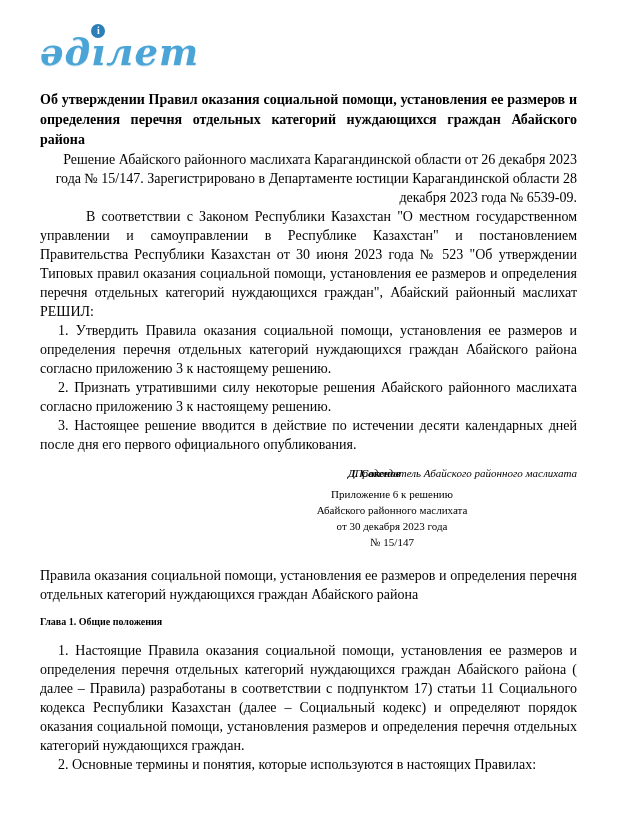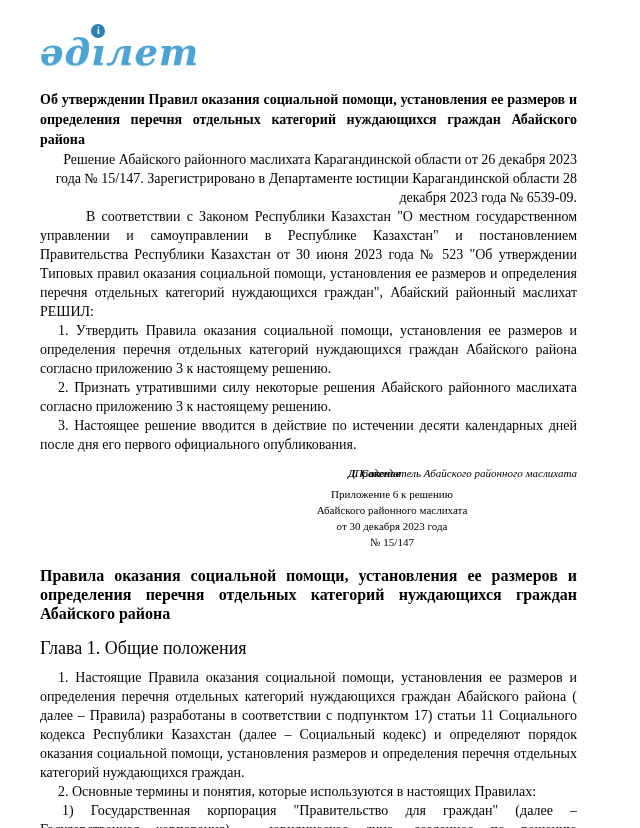--- a/index.html
+++ b/index.html
@@ -69,32 +69,32 @@
   }
   .sig-name { position: absolute; left: 308px; top: 0; font-weight: bold; }
   .annex {
     width: 250px;
     margin: 5px 60px 0 auto;
     text-align: center;
     font-size: 11px;
     line-height: 16px;
   }
   .rules-title {
-    font-size: 16px;
-    font-weight: bold;
+    font-size: 14px;
+    font-weight: normal;
     line-height: 19px;
     text-align: justify;
     margin-top: 16px;
-    margin-bottom: 16px;
+    margin-bottom: 0;
   }
   .chapter {
-    font-size: 18px;
-    font-weight: normal;
+    font-size: 10px;
+    font-weight: bold;
     line-height: 19px;
-    margin-top: 0;
+    margin-top: 8px;
     margin-bottom: 10px;
   }
   .subitem { text-indent: 22px; text-align: justify; }
   .cut { text-align-last: justify; }
 </style>
 </head>
 <body>
 
 <div class="page">
 
@@ -123,15 +123,14 @@
     <div>от 30 декабря 2023 года</div>
     <div>№ 15/147</div>
   </div>
 
   <h2 class="rules-title">Правила оказания социальной помощи, установления ее размеров и определения перечня отдельных категорий нуждающихся граждан Абайского района</h2>
 
   <h3 class="chapter">Глава 1. Общие положения</h3>
 
   <p class="item">1. Настоящие Правила оказания социальной помощи, установления ее размеров и определения перечня отдельных категорий нуждающихся граждан Абайского района ( далее – Правила) разработаны в соответствии с подпунктом 17) статьи 11 Социального кодекса Республики Казахстан (далее – Социальный кодекс) и определяют порядок оказания социальной помощи, установления размеров и определения перечня отдельных категорий нуждающихся граждан.</p>
   <p class="item">2. Основные термины и понятия, которые используются в настоящих Правилах:</p>
-  <p class="subitem cut">1) Государственная корпорация "Правительство для граждан" (далее – Государственная корпорация) – юридическое лицо, созданное по решению</p>
 
 </div>
 
 </body></html>

